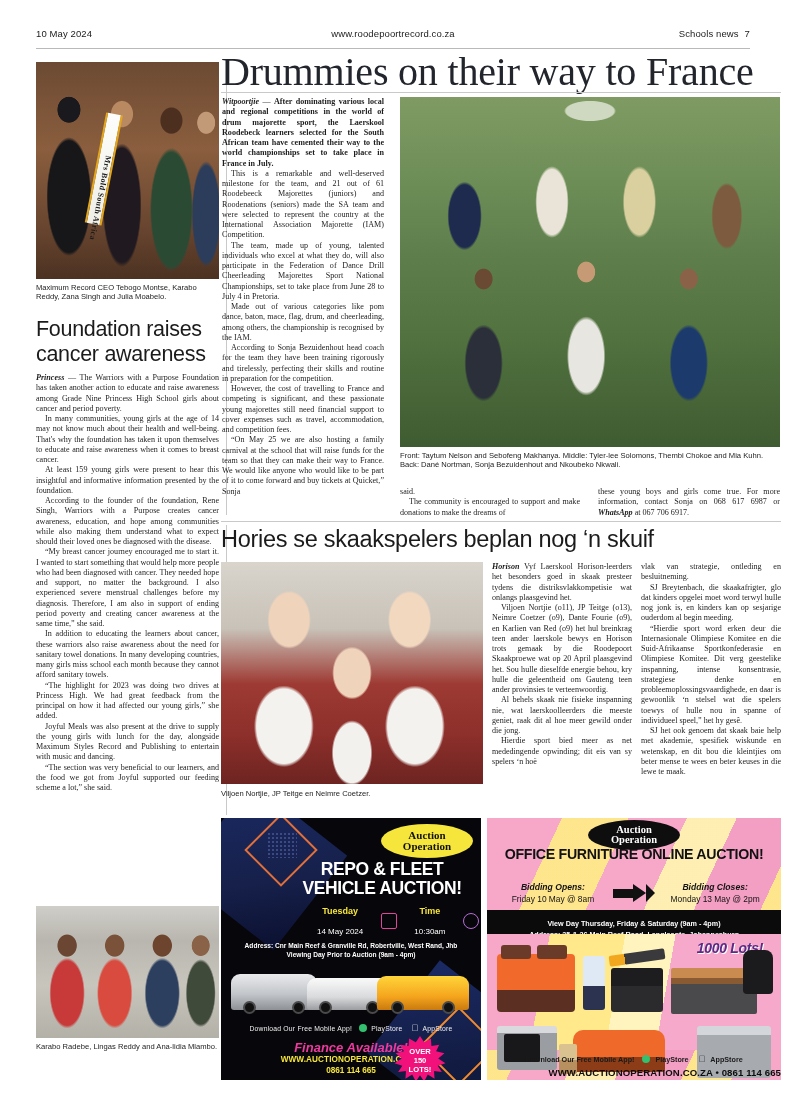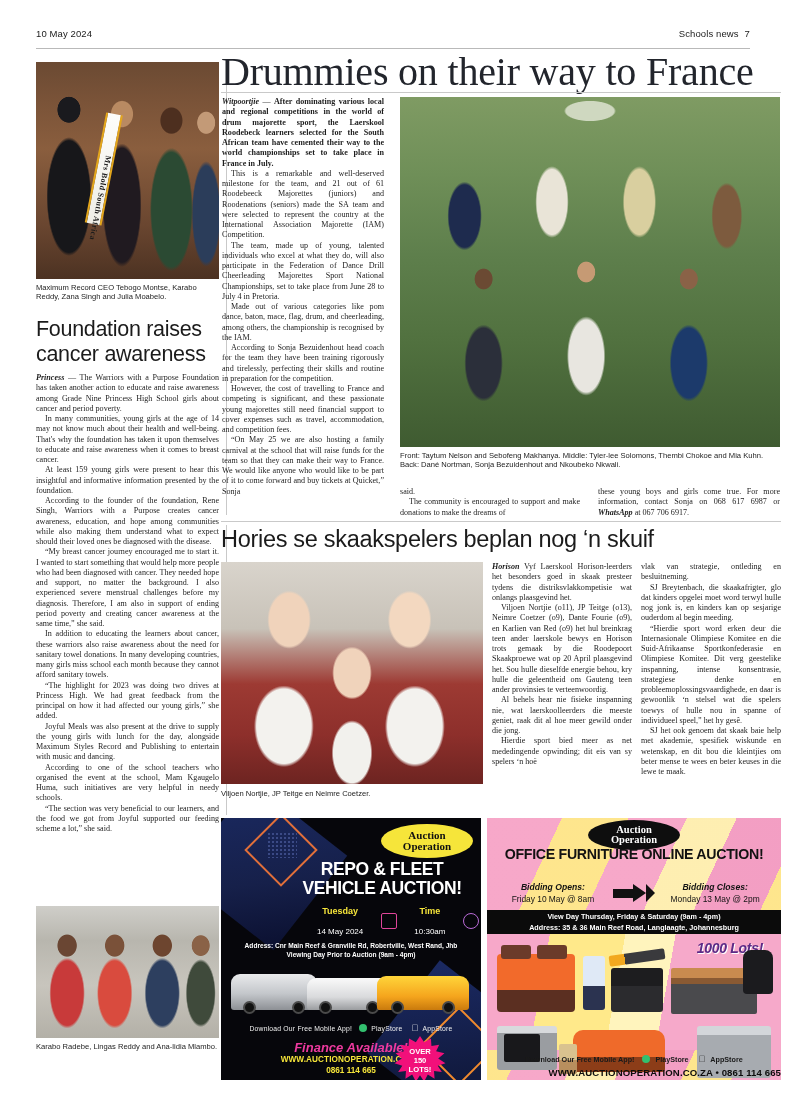--- a/index.html
+++ b/index.html
@@ -259,21 +259,21 @@
     width: 44px; height: 18px; position:relative;
   }
   .ad2 .arrow .shaft{ position:absolute; left:0; top:5px; width:24px; height:9px; background:#111; }
   .ad2 .arrow .head{ position:absolute; left:20px; top:0; width:0; height:0;
     border-top:9px solid transparent; border-bottom:9px solid transparent; border-left:13px solid #111;}
   .ad2 .arrow .chev{ position:absolute; left:33px; top:0; width:0; height:0;
     border-top:9px solid transparent; border-bottom:9px solid transparent; border-left:9px solid #111;}
   .ad2 .blackbar {
     position:absolute; left:0; right:0; top:92px; height:24px; background:#0b0b0b;
     color:#fff; text-align:center; font-size:7.2px; line-height:11px; font-weight:bold;
-    padding-top:1px;
+    padding-top:8px;
   }
   .ad2 .stage { position:absolute; left:0; right:0; top:116px; bottom:30px;
     background:
       linear-gradient(100deg,#f7a8c9 0 20%, #ffe98a 20% 44%, #fff4bd 44% 60%, #f6a9ca 60% 100%);
   }
   .lots1000 {
     position:absolute; right:18px; top:6px; font-weight:bold; font-style:italic;
     font-size:14px; color:#5b2a86; letter-spacing:-.3px;
     text-shadow: 1px 1px 0 #fff;
   }
@@ -316,20 +316,21 @@
     font-size:9.6px; font-weight:bold; color:#0c0c0c; letter-spacing:.1px;
   }
 </style>
 </head>
 <body>
 
 <div class="page">
 
   <div class="masthead">
     <span>10 May 2024</span>
+    <span class="center">www.roodepoortrecord.co.za</span>
     <span class="right">
       <span>Schools news</span>
       <span>7</span>
     </span>
   </div>
   <div class="masthead-rule"></div>
 
   <div class="photo ph1" style="left:36px; top:62px; width:183px; height:217px;">
     <div class="sash">
       <span>Mrs Bold South Africa</span>
@@ -342,21 +343,20 @@
 
   <div class="body-col" id="left-body" style="position:absolute; left:36px; top:373px; width:183px;">
       <p class="first"><span class="place">Princess</span> — <span>The Warriors with a Purpose Foundation has taken another action to educate and raise awareness among Grade Nine Princess High School girls about cancer and period poverty.</span></p>
       <p>In many communities, young girls at the age of 14 may not know much about their health and well-being. That's why the foundation has taken it upon themselves to educate and raise awareness when it comes to breast cancer.</p>
       <p>At least 159 young girls were present to hear this insightful and informative information presented by the foundation.</p>
       <p>According to the founder of the foundation, Rene Singh, Warriors with a Purpose creates cancer awareness, education, and hope among communities while also making them understand what to expect should their loved ones be diagnosed with the disease.</p>
       <p>“My breast cancer journey encouraged me to start it. I wanted to start something that would help more people who had been diagnosed with cancer. They needed hope and support, no matter the background. I also experienced severe menstrual challenges before my diagnosis. Therefore, I am also in support of ending period poverty and creating cancer awareness at the same time,” she said.</p>
       <p>In addition to educating the learners about cancer, these warriors also raise awareness about the need for sanitary towel donations. In many developing countries, many girls miss school each month because they cannot afford sanitary towels.</p>
       <p>“The highlight for 2023 was doing two drives at Princess High. We had great feedback from the principal on how it had affected our young girls,” she added.</p>
       <p>Joyful Meals was also present at the drive to supply the young girls with lunch for the day, alongside Maximum Styles Record and Publishing to entertain with music and dancing.</p>
-      <p>According to one of the school teachers who organised the event at the school, Mam Kgaugelo Huma, such initiatives are very helpful in needy schools.</p>
       <p>“The section was very beneficial to our learners, and the food we got from Joyful supported our feeding scheme a lot,” she said.</p>
     </div>
 
   <div class="photo ph4" style="left:36px; top:906px; width:183px; height:132px;"></div>
   <div class="caption" style="position:absolute; left:36px; top:1042px; width:183px;">Karabo Radebe, Lingas Reddy and Ana-lidia Mlambo.</div>
 
   <div class="vrule" style="left:226px; top:60px; height:455px;"></div>
   <div class="vrule" style="left:226px; top:525px; height:290px;"></div>
 
   <div class="headline-main" style="position:absolute; left:221px; top:52px; width:560px;">Drummies on their way to France</div>
@@ -386,21 +386,21 @@
   <div class="hrule" style="left:221px; top:521px; width:560px;"></div>
 
   <div class="headline-sec" style="position:absolute; left:221px; top:526px; width:560px;">Hories se skaakspelers beplan nog ‘n skuif</div>
 
   <div class="photo ph3" style="left:221px; top:562px; width:262px; height:222px;"></div>
   <div class="caption" style="position:absolute; left:221px; top:789px; width:262px;">Viljoen Nortjie, JP Teitge en Neimre Coetzer.</div>
 
   <div class="body-col" id="chess-col1" style="position:absolute; left:492px; top:562px; width:140px;">
       <p class="first"><span class="place">Horison</span>   <span>Vyf Laerskool Horison-leerders het besonders goed in skaak presteer tydens die distriksvlakkompetisie wat onlangs plaasgevind het.</span></p>
       <p>Viljoen Nortjie (o11), JP Teitge (o13), Neimre Coetzer (o9), Dante Fourie (o9), en Karlien van Red (o9) het hul breinkrag teen ander laerskole bewys en Horison trots gemaak by die Roodepoort Skaakproewe wat op 20 April plaasgevind het. Sou hulle dieselfde energie behou, kry hulle die geleentheid om Gauteng teen ander provinsies te verteenwoordig.</p>
-      <p>Al behels hear nie fisieke inspanning nie, wat laerskoolleerders die meeste geniet, raak dit al hoe meer gewild onder die jong.</p>
+      <p>Al behels skaak nie fisieke inspanning nie, wat laerskoolleerders die meeste geniet, raak dit al hoe meer gewild onder die jong.</p>
       <p>Hierdie sport bied meer as net mededingende opwinding; dit eis van sy spelers ‘n hoë</p>
     </div>
   <div class="body-col" id="chess-col2" style="position:absolute; left:641px; top:562px; width:140px;">
       <p class="first">vlak van strategie, ontleding en besluitneming.</p>
       <p>SJ Breytenbach, die skaakafrigter, glo dat kinders opgelei moet word terwyl hulle nog jonk is, en kinders kan op sesjarige ouderdom al begin meeding.</p>
       <p>“Hierdie sport word erken deur die Internasionale Olimpiese Komitee en die Suid-Afrikaanse Sportkonfederasie en Olimpiese Komitee. Dit verg geestelike inspanning, intense konsentrasie, strategiese denke en probleemoplossingsvaardighede, en daar is gewoonlik ‘n stelsel wat die spelers toewys of hulle nou in spanne of individueel speel,” het hy gesê.</p>
       <p>SJ het ook genoem dat skaak baie help met akademie, spesifiek wiskunde en wetenskap, en dit bou die kleintjies om beter mense te wees en beter keuses in die lewe te maak.</p>
     </div>
 
   <div class="ad1" style="left:221px; top:818px; width:260px; height:262px;">

